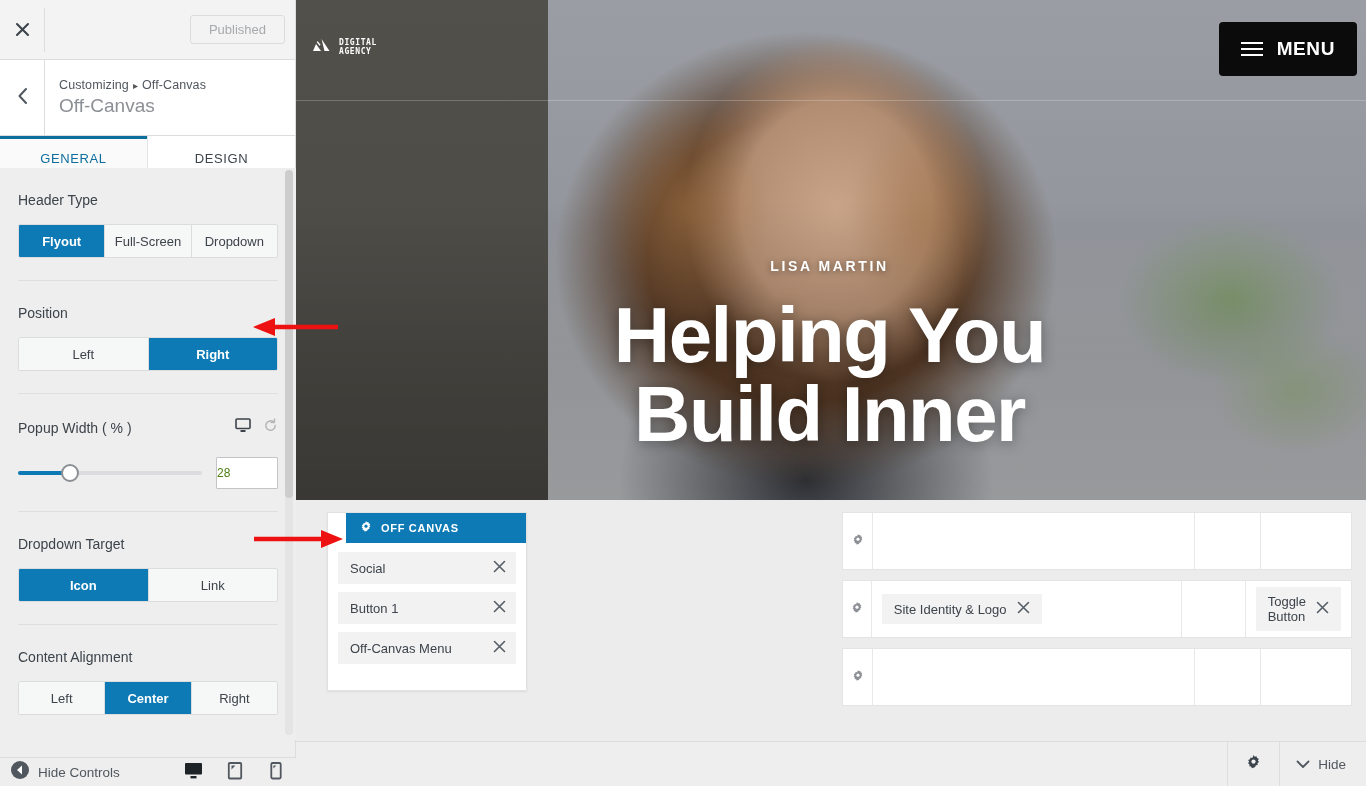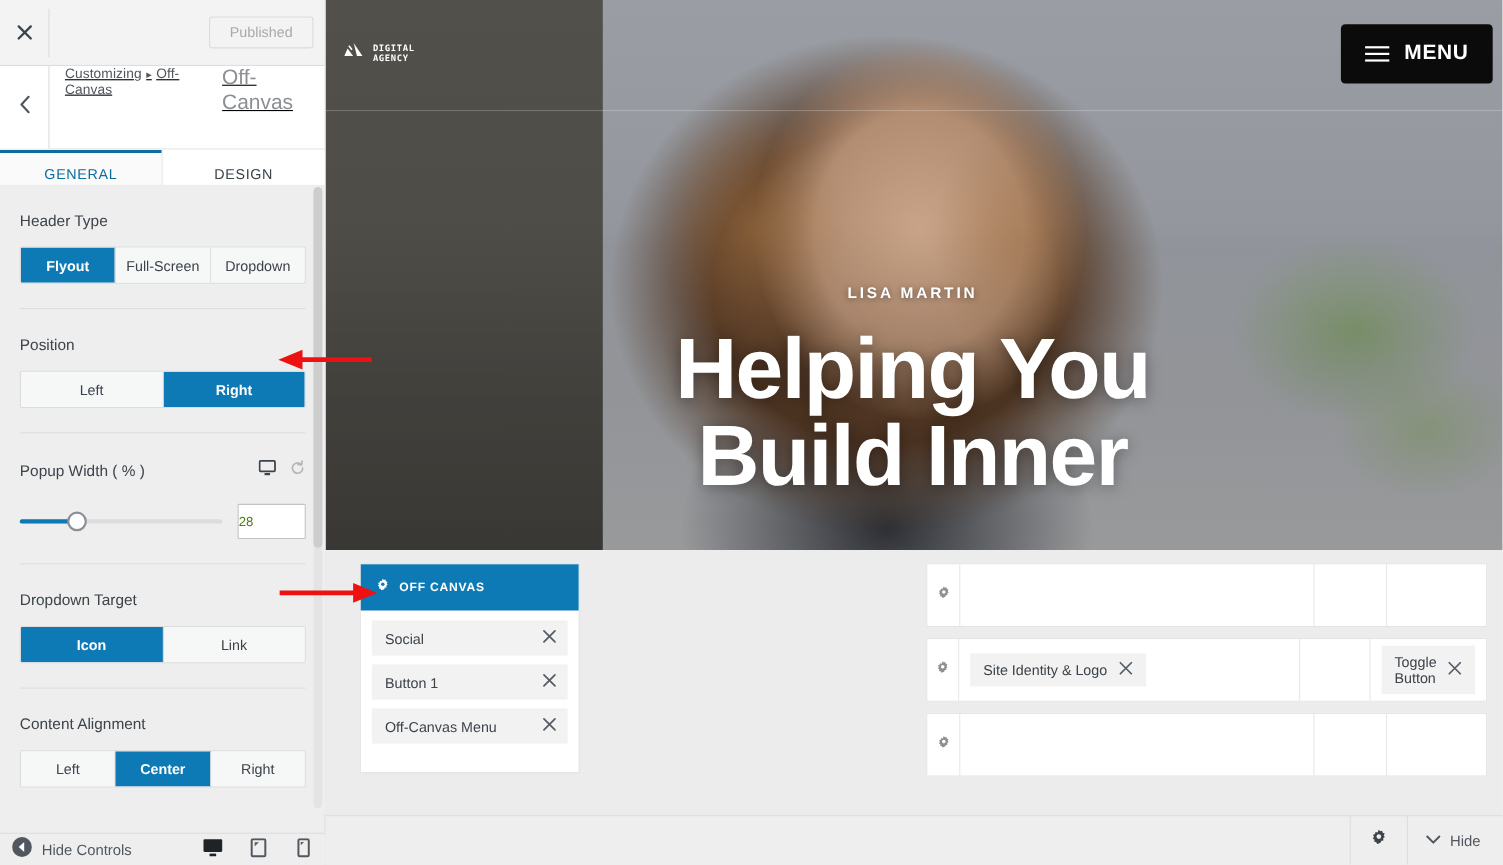--- a/index.html
+++ b/index.html
@@ -58,23 +58,22 @@
   }
   .back-btn {
     width: 45px;
     display: flex; align-items: center; justify-content: center;
     border-right: 1px solid #dddddd;
     cursor: pointer;
     background: #ffffff;
   }
   .panel-titles {
     flex: 1;
-    display: flex; justify-content: center;
+    display: flex; flex-direction: column; justify-content: center;
     padding-left: 14px;
-    text-decoration: underline;
   }
   .breadcrumb {
     font-size: 12.5px;
     color: #50575e;
     margin-bottom: 3px;
     letter-spacing: .1px;
   }
   .breadcrumb .sep { margin: 0 4px; font-size: 10px; color: #555; }
   .panel-title {
     font-size: 19px;
@@ -371,26 +370,27 @@
   
   .offcanvas-panel {
     position: absolute;
     left: 31px; top: 12px;
     width: 200px;
     background: #ffffff;
     border: 1px solid #e1e1e1;
     box-shadow: 0 1px 2px rgba(0,0,0,.07);
   }
   .oc-head {
-    height: 42px;
+    height: 30px;
     background: #0d7ab5;
     color: #ffffff;
     display: flex; align-items: center; gap: 9px;
     padding-left: 14px;
     cursor: pointer;
+    margin-left: 18px;
   }
   .oc-head .oc-title {
     font-size: 11px;
     font-weight: 700;
     letter-spacing: .7px;
   }
   .oc-body { padding: 9px 10px 18px 10px; }
   .oc-item {
     height: 32px;
     background: #f2f2f2;

